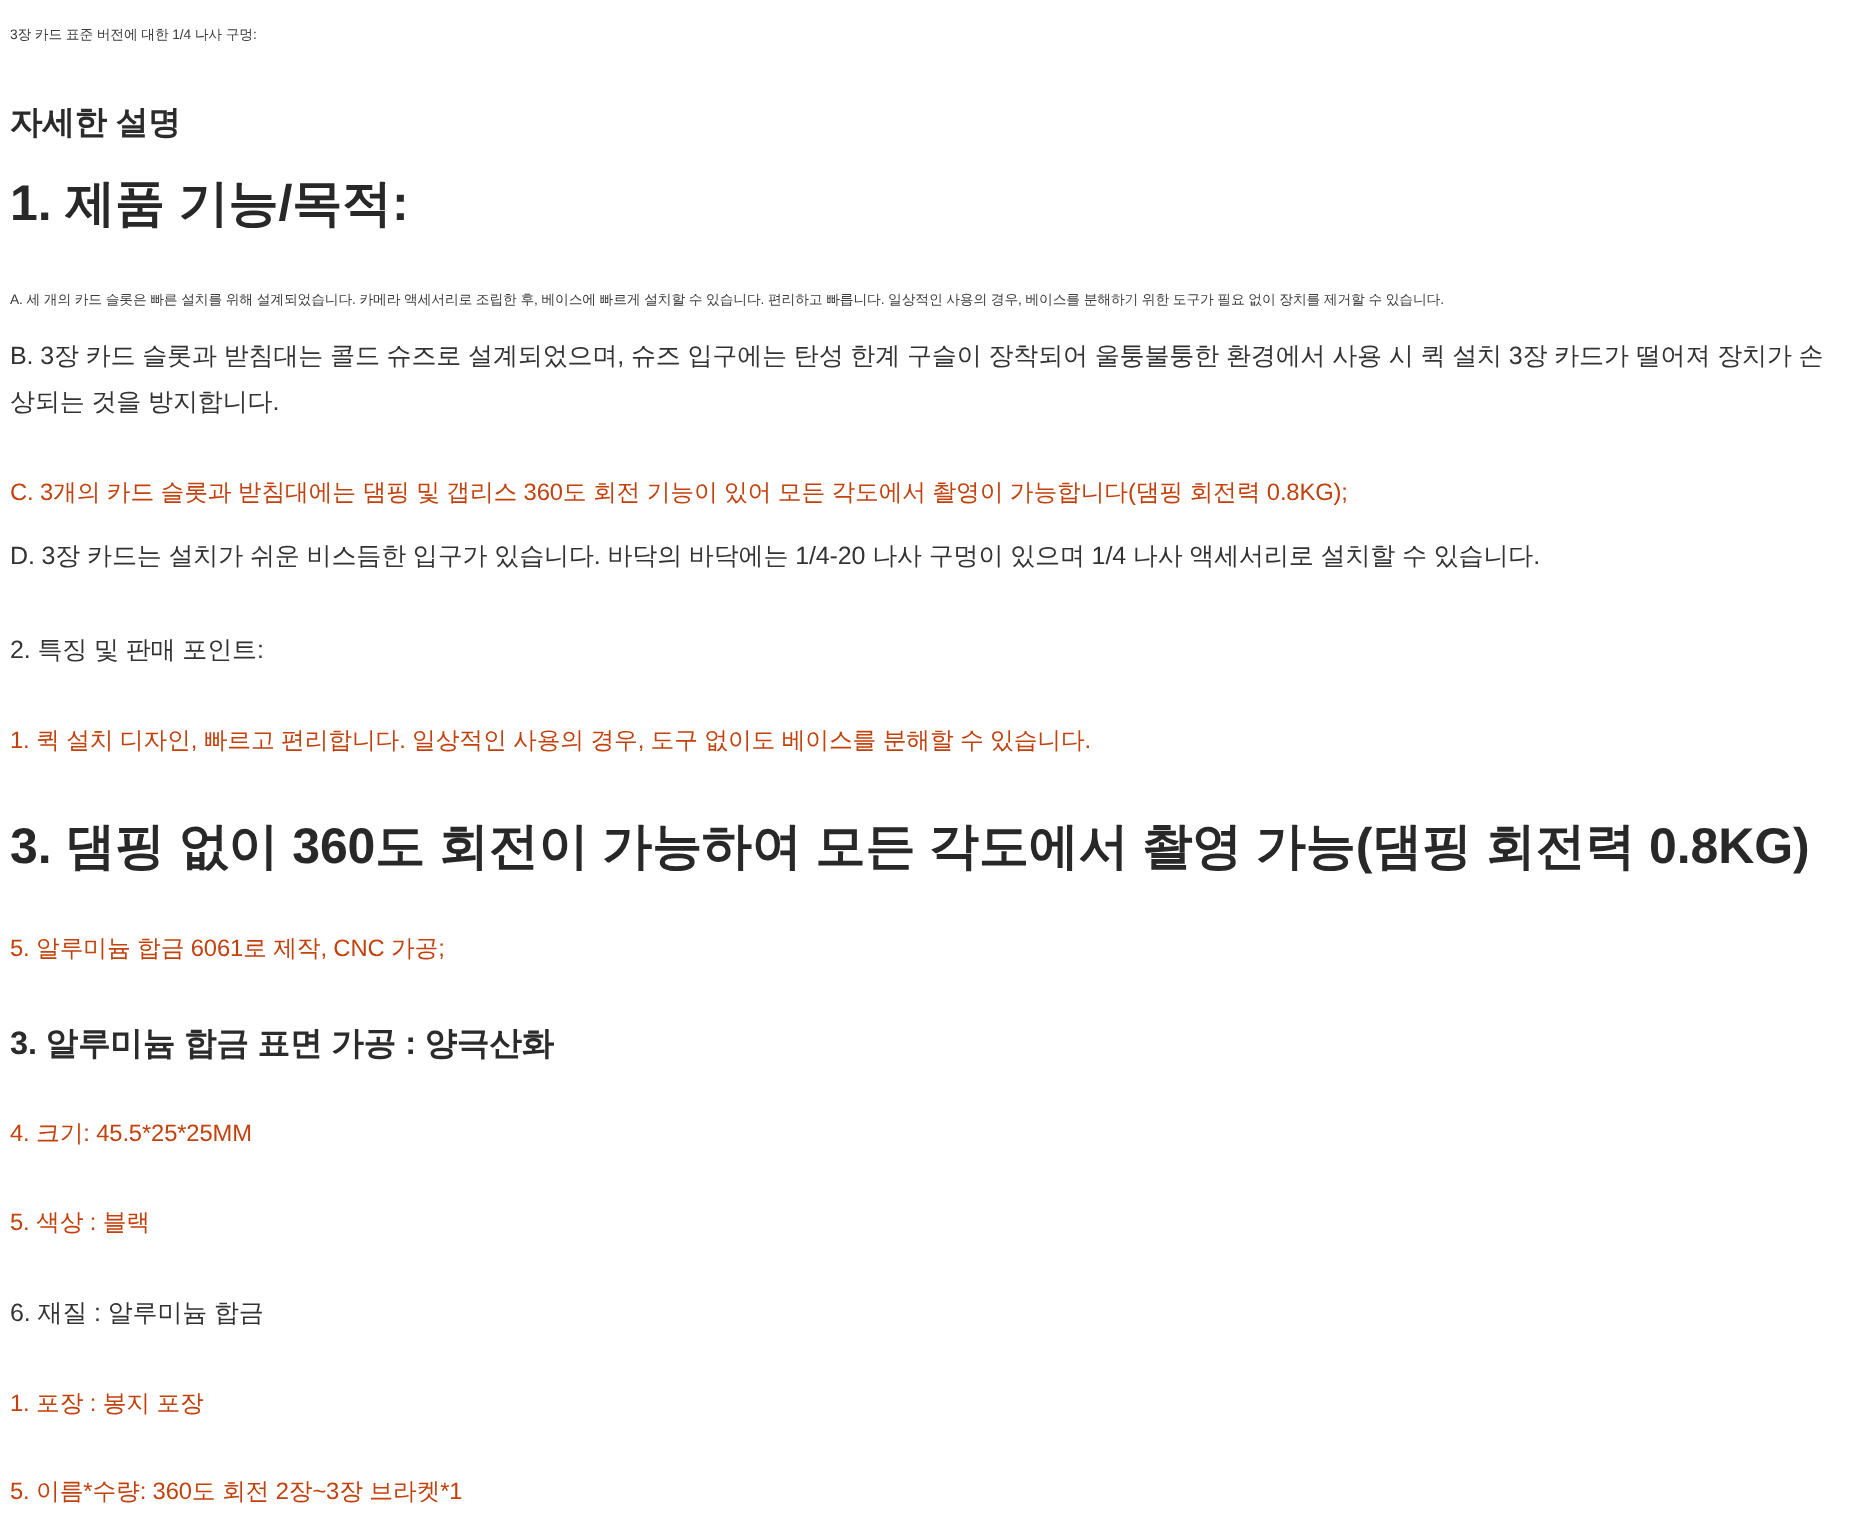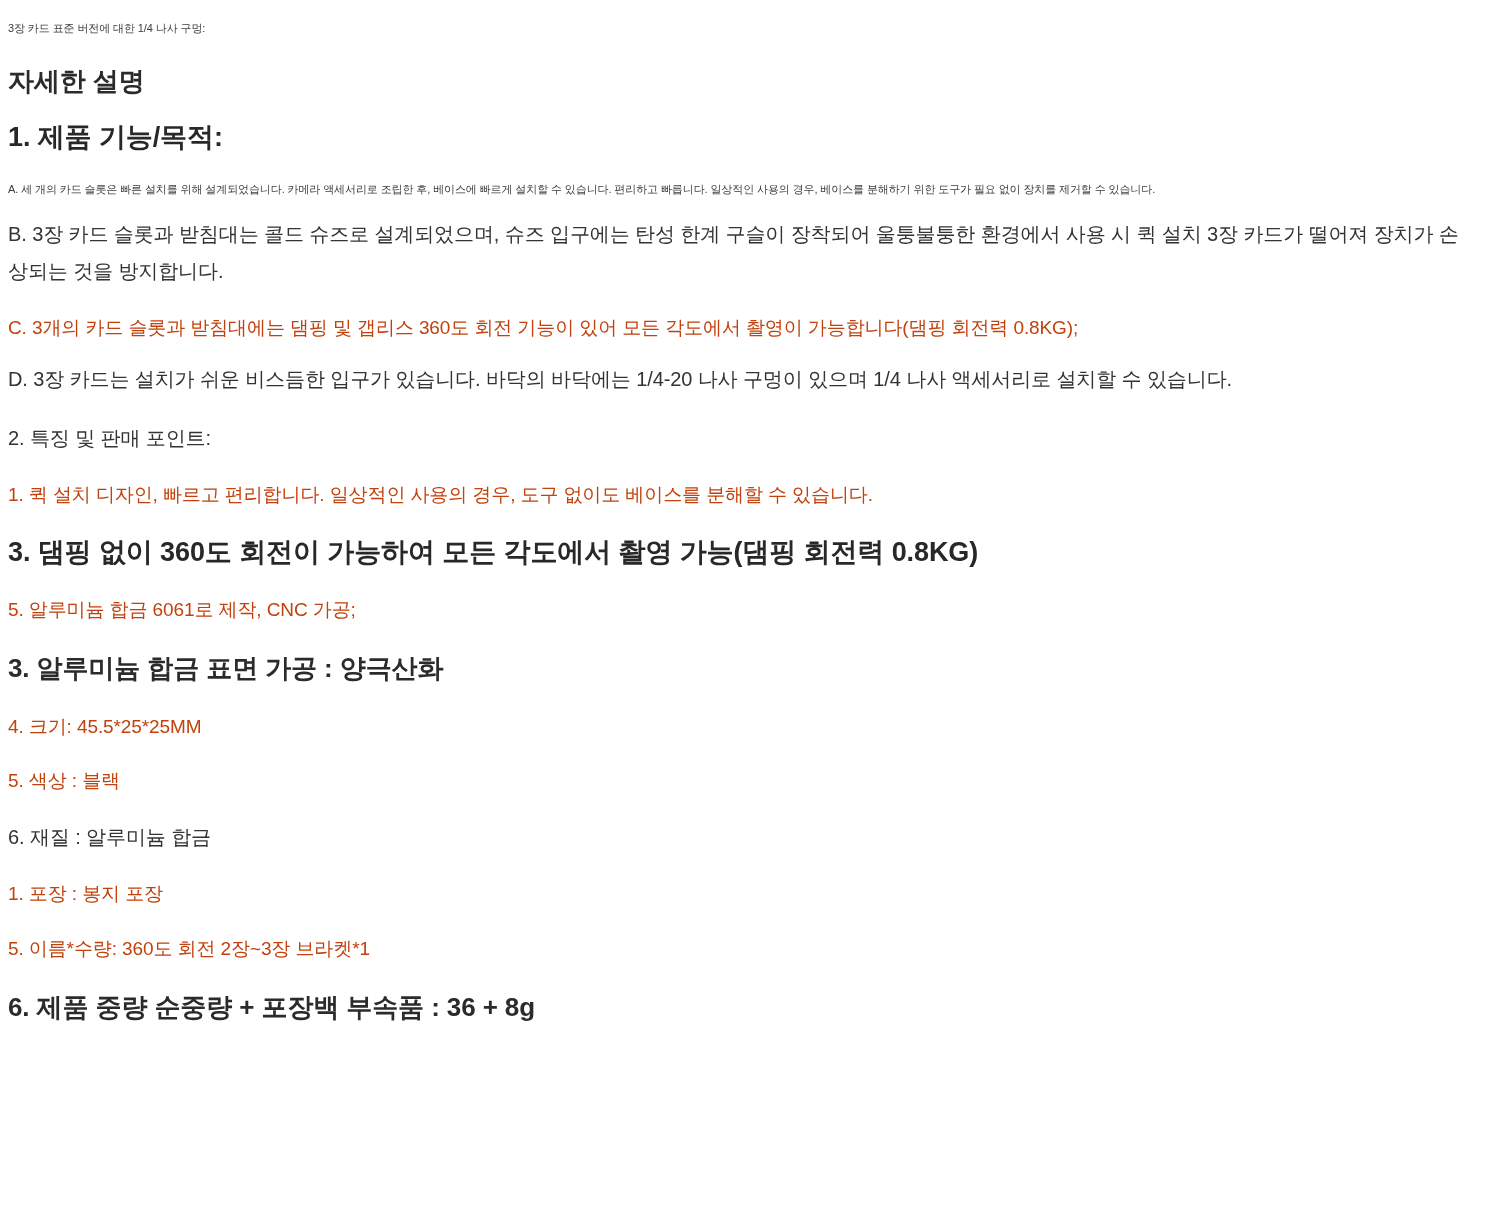--- a/index.html
+++ b/index.html
@@ -24,24 +24,24 @@
     padding: 0;
     color: #3c3c3c;
     letter-spacing: -0.1px;
   }
   
   .s-xs { font-size: 15.5px; line-height: 1.95; font-weight: 400; color: #3f3f3f; }
   .s-sm { font-size: 11px;   line-height: 1.95; font-weight: 400; color: #3c3c3c; }
   .s-md { font-size: 20px;   line-height: 1.85; font-weight: 400; color: #333333; }
   .s-lg { font-size: 19px;   line-height: 1.7;  font-weight: 400; color: #c2410c; }
   .s-xl { font-size: 26px;   line-height: 1.55; font-weight: 700; color: #2b2b2b; }
-  .s-xxl{ font-size: 27px;   line-height: 1.45; font-weight: 700; color: #282828; }
+  .s-xxl{ font-size: 40px;   line-height: 1.45; font-weight: 700; color: #282828; }
 
   .mt-a { margin-top: 16px; }
-  .mt-b { margin-top: 22px; }
+  .mt-b { margin-top: 38px; }
 
   .para {
     max-width: 1470px;
   }
 </style>
 </head>
 <body>
 
 <div class="page">
 

